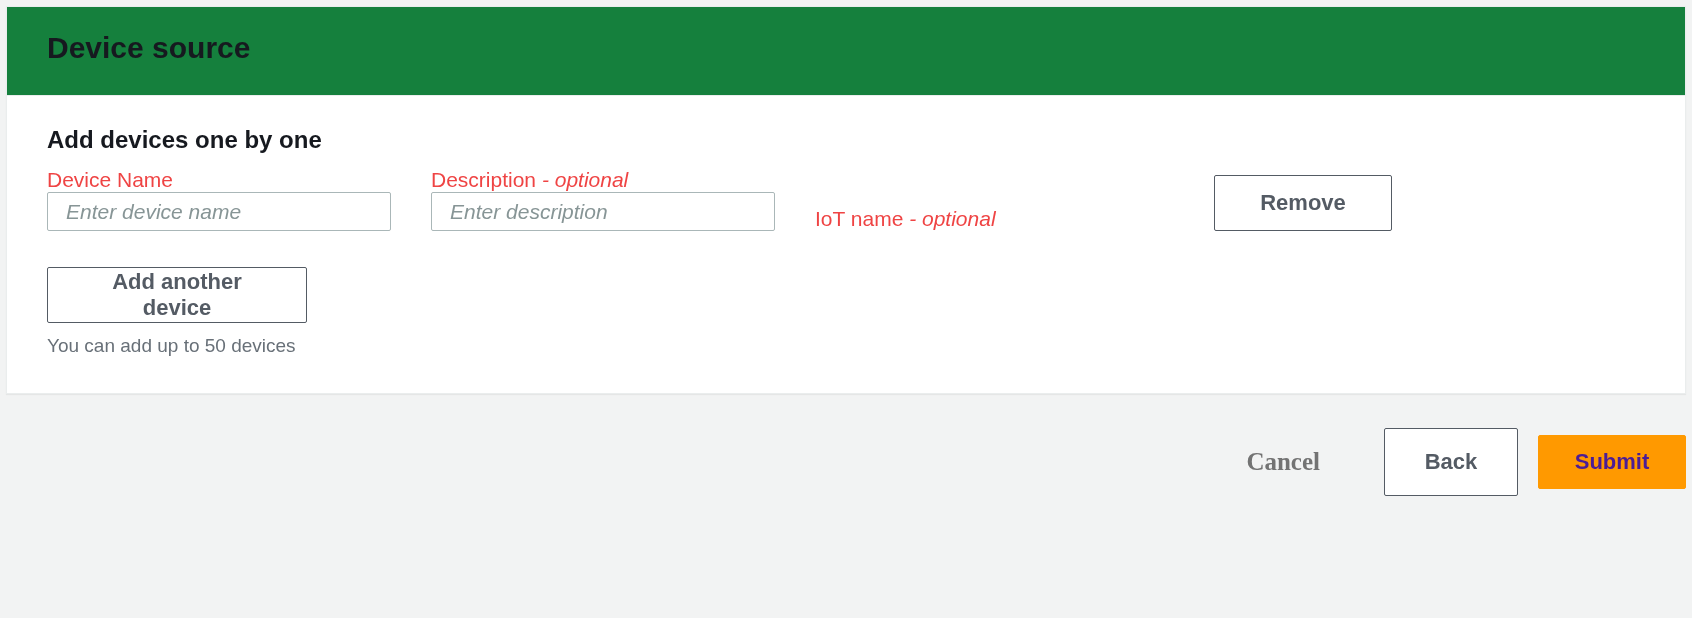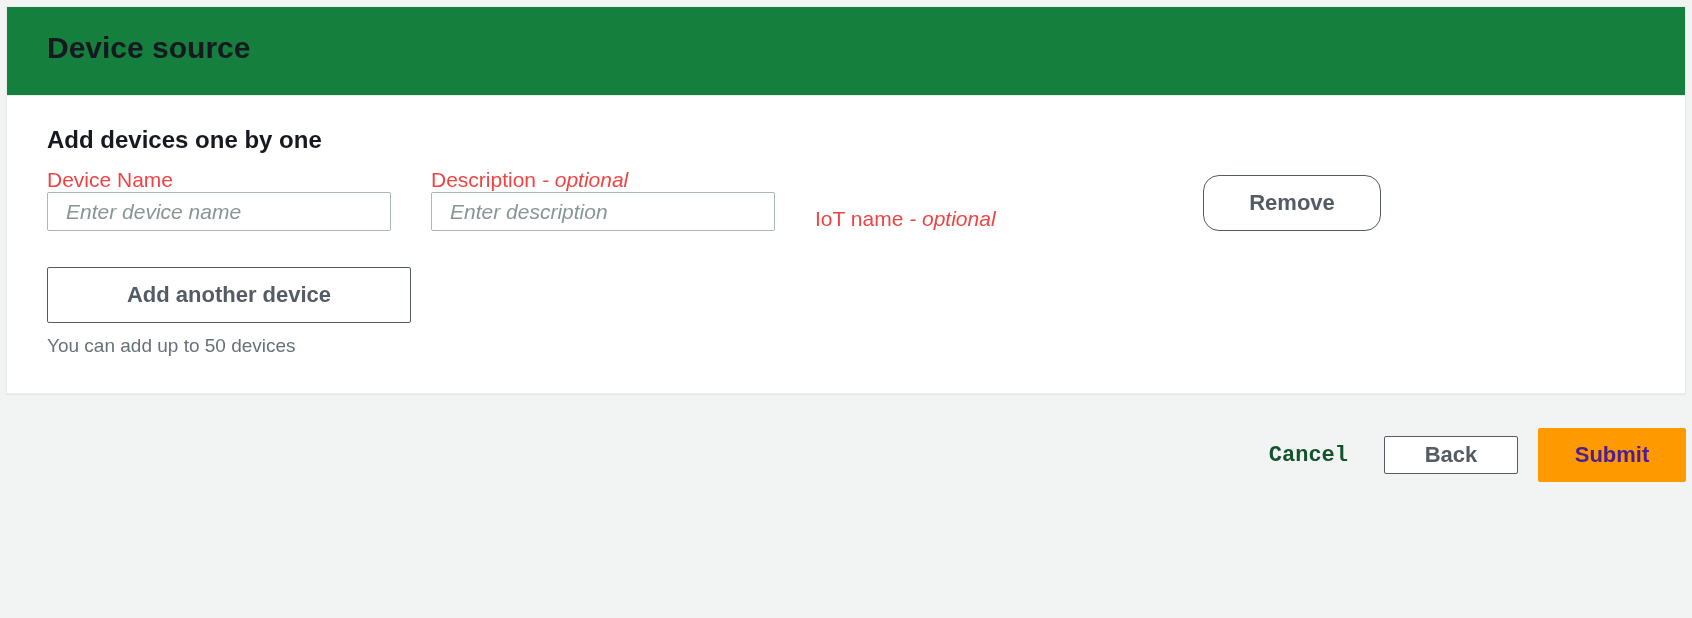--- a/index.html
+++ b/index.html
@@ -87,53 +87,53 @@
       background: #ffffff;
       color: #545b64;
       font-size: 22px;
       font-weight: 700;
       cursor: pointer;
       font-family: inherit;
     }
     .btn-remove {
       height: 56px;
       min-width: 178px;
-      margin-left: 4px;
-      border-radius: 16px;
+      margin-left: 15px;
     }
     .btn-add {
-      width: 364px;
+      width: 260px;
       height: 56px;
       margin-bottom: 12px;
     }
     .helper-text {
       font-size: 19px;
       color: #687078;
     }
     .footer-actions {
       display: flex;
       justify-content: flex-end;
       align-items: center;
       gap: 20px;
       padding: 28px 6px 0 6px;
     }
     .btn-link {
       background: transparent;
       border: none;
-      color: #14532d;
-      font-size: 22px;
+      color: #737373;
+      font-size: 25px;
       font-weight: 700;
       cursor: pointer;
       padding: 0 16px;
-      font-family: Liberation Mono, monospace;
+      font-family: Liberation Serif, serif;
     }
     .btn-back {
-      height: 38px;
+      height: 68px;
       min-width: 134px;
       padding: 0 28px;
+      margin-left: 28px;
     }
     .btn-primary {
       height: 54px;
       min-width: 148px;
       background: #ff9900;
       border: 1px solid #ff9900;
       color: #4c1d95;
       padding: 0 28px;
     }
   </style>

